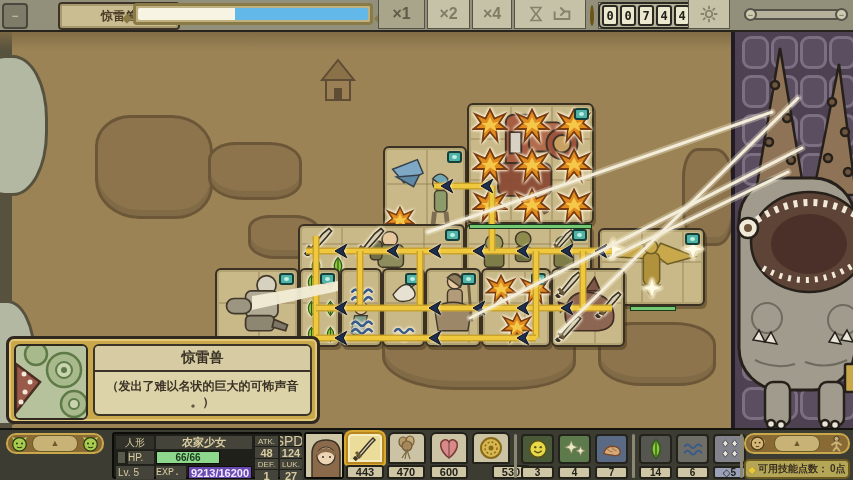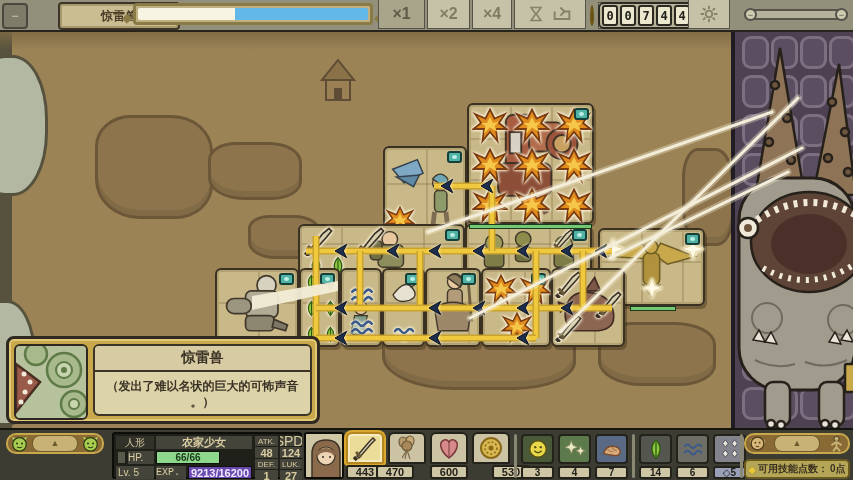--- a/index.html
+++ b/index.html
@@ -860,21 +860,21 @@
           <svg width="26" height="26" viewBox="0 0 26 26">
             <g stroke="#6b5a3a" stroke-width="1.2">
               <ellipse cx="9" cy="7" rx="4" ry="5" fill="#b89a6a"></ellipse>
               <ellipse cx="16" cy="6" rx="4" ry="5" fill="#c8aa78"></ellipse>
               <ellipse cx="13" cy="11" rx="5" ry="5" fill="#a8885a"></ellipse>
               <path d="M13 14 L11 24 M13 15 L16 24 M13 15 L8 23" stroke="#7a6a44" fill="none"></path>
             </g>
           </svg>
         </span>
     </div>
-    <div class="count-box" style="left:376px;">470</div>
+    <div class="count-box" style="left:387px;">470</div>
     <div class="item-btn" style="left:430px;">
       <span>
           <svg width="26" height="26" viewBox="0 0 26 26">
             <path d="M13 23 C3 15 3 7 8 5 C11 4 13 6 13 8 C13 6 15 4 18 5 C23 7 23 15 13 23 Z" fill="#d88a8a" stroke="#7a3a3a" stroke-width="1.5"></path>
             <path d="M13 8 L13 23" stroke="#7a3a3a" stroke-width="1"></path>
           </svg>
         </span>
     </div>
     <div class="count-box" style="left:430px;">600</div>
     <div class="item-btn" style="left:472px;">

